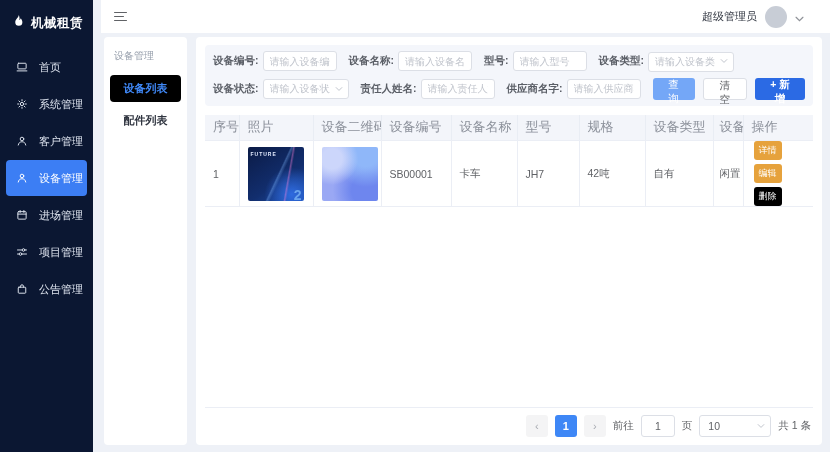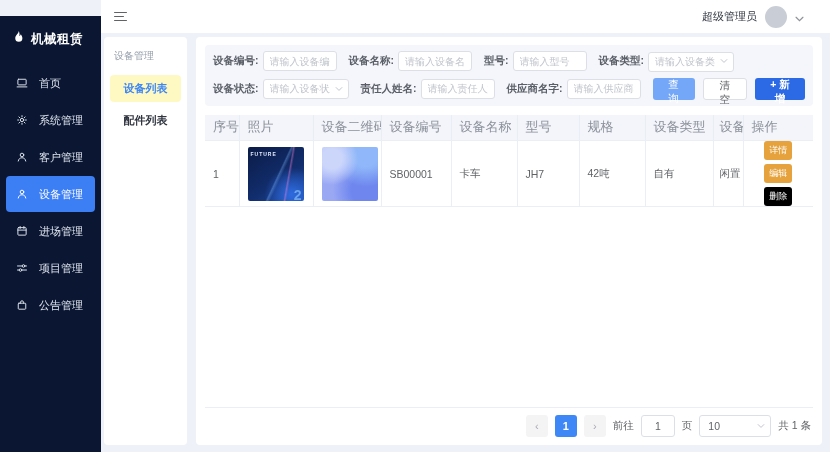--- a/index.html
+++ b/index.html
@@ -4,21 +4,21 @@
 <style>
   * { margin:0; padding:0; box-sizing:border-box; }
   html,body { background:#dfe3ec; }
   .app{
     position:relative; width:830px; height:452px; overflow:hidden;
     background:#eef1f7;
     font-family:"Liberation Sans","DejaVu Sans",sans-serif;
     -webkit-font-smoothing:antialiased;
   }
   
-  .sidebar{ position:absolute; left:0; top:16px; bottom:0; width:101px; background:#0b1732; color:#e8ecf4;text-align:right; }
+  .sidebar{ position:absolute; left:0; top:0; bottom:0; width:93px; background:#0b1732; color:#e8ecf4;text-align:right; }
   .logo{ display:flex; align-items:center; gap:5px; padding:13px 0 0 11px; }
   .logo-text{ font-size:12.5px; font-weight:bold; color:#ffffff; letter-spacing:.5px; }
   .nav{ margin-top:16px; }
   .nav-item{ height:36px; margin:1px 6px; border-radius:4px; display:flex; align-items:center; gap:11px; padding-left:10px; font-size:11px; color:#dde3ee; cursor:pointer; }
   .nav-item.active{ background:#3c7ef4; color:#fff; }
   .nav-icon{ display:flex; align-items:center; }
   .nav-icon svg{ display:block; }
   
   .topbar{ position:absolute; left:101px; right:0; top:0; height:33px; background:#ffffff; display:flex; align-items:center; }
   .hamburger{ margin-left:13px; display:flex; flex-direction:column; gap:2.5px; cursor:pointer; }
@@ -26,21 +26,21 @@
   .hamburger i:nth-child(1){ width:13px; }
   .hamburger i:nth-child(2){ width:10px; }
   .hamburger i:nth-child(3){ width:13px; }
   .topbar-right{ margin-left:auto; display:flex; align-items:center; gap:8px; padding-right:26px; }
   .username{ font-size:11px; color:#333843; }
   .avatar{ width:22px; height:22px; border-radius:50%; background:#c8cdd6; }
   
   .submenu{ position:absolute; left:104px; top:37px; bottom:7px; width:83px; background:#fff; border-radius:4px; padding-top:12px; }
   .submenu-title{ font-size:10px; color:#98a0ad; padding-left:10px; margin-bottom:12px; }
   .submenu-item{ height:27px; margin:5px 6px; border-radius:4px; display:flex; align-items:center; justify-content:center; font-size:11px; font-weight:bold; color:#303540; cursor:pointer; }
-  .submenu-item.active{ background:#fef9c3; color:#3f87f5; }
+  .submenu-item.active{ background:#000000; color:#3f87f5; }
   
   .main{ position:absolute; left:196px; top:37px; right:8px; bottom:7px; background:#fff; border-radius:4px; padding:8px 9px; display:flex; flex-direction:column; }
   
   .filters{ background:#f4f6fb; border-radius:4px; padding:6px 8px; display:flex; flex-direction:column; gap:6px; }
   .filter-row{ display:flex; align-items:center; gap:12px; }
   .field{ display:flex; align-items:center; gap:4px; }
   .field-label{ font-size:10.5px; color:#5a5e66; font-weight:bold; white-space:nowrap; }
   .field input{ height:20px; width:74px; border:1px solid #dcdfe6; border-radius:3px; background:#fff; font-size:10px; color:#606266; padding:0 6px; outline:none; font-family:inherit; }
   .field input::placeholder{ color:#c0c4cc; }
   .select-wrap{ position:relative; }
@@ -67,21 +67,21 @@
       linear-gradient(145deg,#0b1b46 0%,#122e6e 60%,#1d4da8 100%); }
   .photo-text{ position:absolute; top:4px; left:3px; font-size:5px; letter-spacing:1px; color:#e4ecff; font-weight:bold; }
   .photo-corner{ position:absolute; right:2px; bottom:-2px; font-size:14px; color:rgba(140,200,255,.65); font-weight:bold; }
   .qr{ width:56px; height:54px; border-radius:2px;
     background:
       radial-gradient(circle at 18% 22%, #ccd6fb 0%, #ccd6fb 16%, rgba(204,214,251,0) 42%),
       radial-gradient(circle at 78% 12%, #8fb7f9 0%, #8fb7f9 20%, rgba(143,183,249,0) 52%),
       radial-gradient(circle at 82% 80%, #6e86ee 0%, #6e86ee 26%, rgba(110,134,238,0) 56%),
       radial-gradient(circle at 28% 78%, #9aa8f4 0%, #9aa8f4 24%, rgba(154,168,244,0) 54%),
       linear-gradient(135deg,#b4c2f8,#7f9af2); }
-  .actions{ display:flex; flex-wrap:wrap; gap:4px; justify-content:center; align-items:center; padding:0 2px; white-space:normal; }
+  .actions{ display:flex; flex-wrap:wrap; gap:4px; justify-content:space-between; align-items:center; padding:0 2px; white-space:normal; }
   .tag{ border:none; border-radius:3px; color:#fff; font-size:9px; padding:3px 5px; cursor:pointer; font-family:inherit; }
   .tag-warn{ background:#e6a23c; }
   .tag-danger{ background:#000000; }
   
   .table-empty{ flex:1; border-bottom:1px solid #ebeef5; }
   .pagination{ margin-top:7px; display:flex; align-items:center; justify-content:flex-end; gap:7px; font-size:10.5px; color:#606266; padding-right:2px; }
   .pg-btn{ width:22px; height:22px; border:none; border-radius:3px; background:#f4f4f5; color:#a8abb2; font-size:11px; display:flex; align-items:center; justify-content:center; cursor:pointer; }
   .pg-btn.current{ background:#3e87f6; color:#fff; font-weight:bold; }
   .goto-input{ width:34px; height:22px; border:1px solid #dcdfe6; border-radius:3px; text-align:center; font-size:10.5px; color:#606266; outline:none; font-family:inherit; }
   .size-select{ position:relative; width:72px; }

